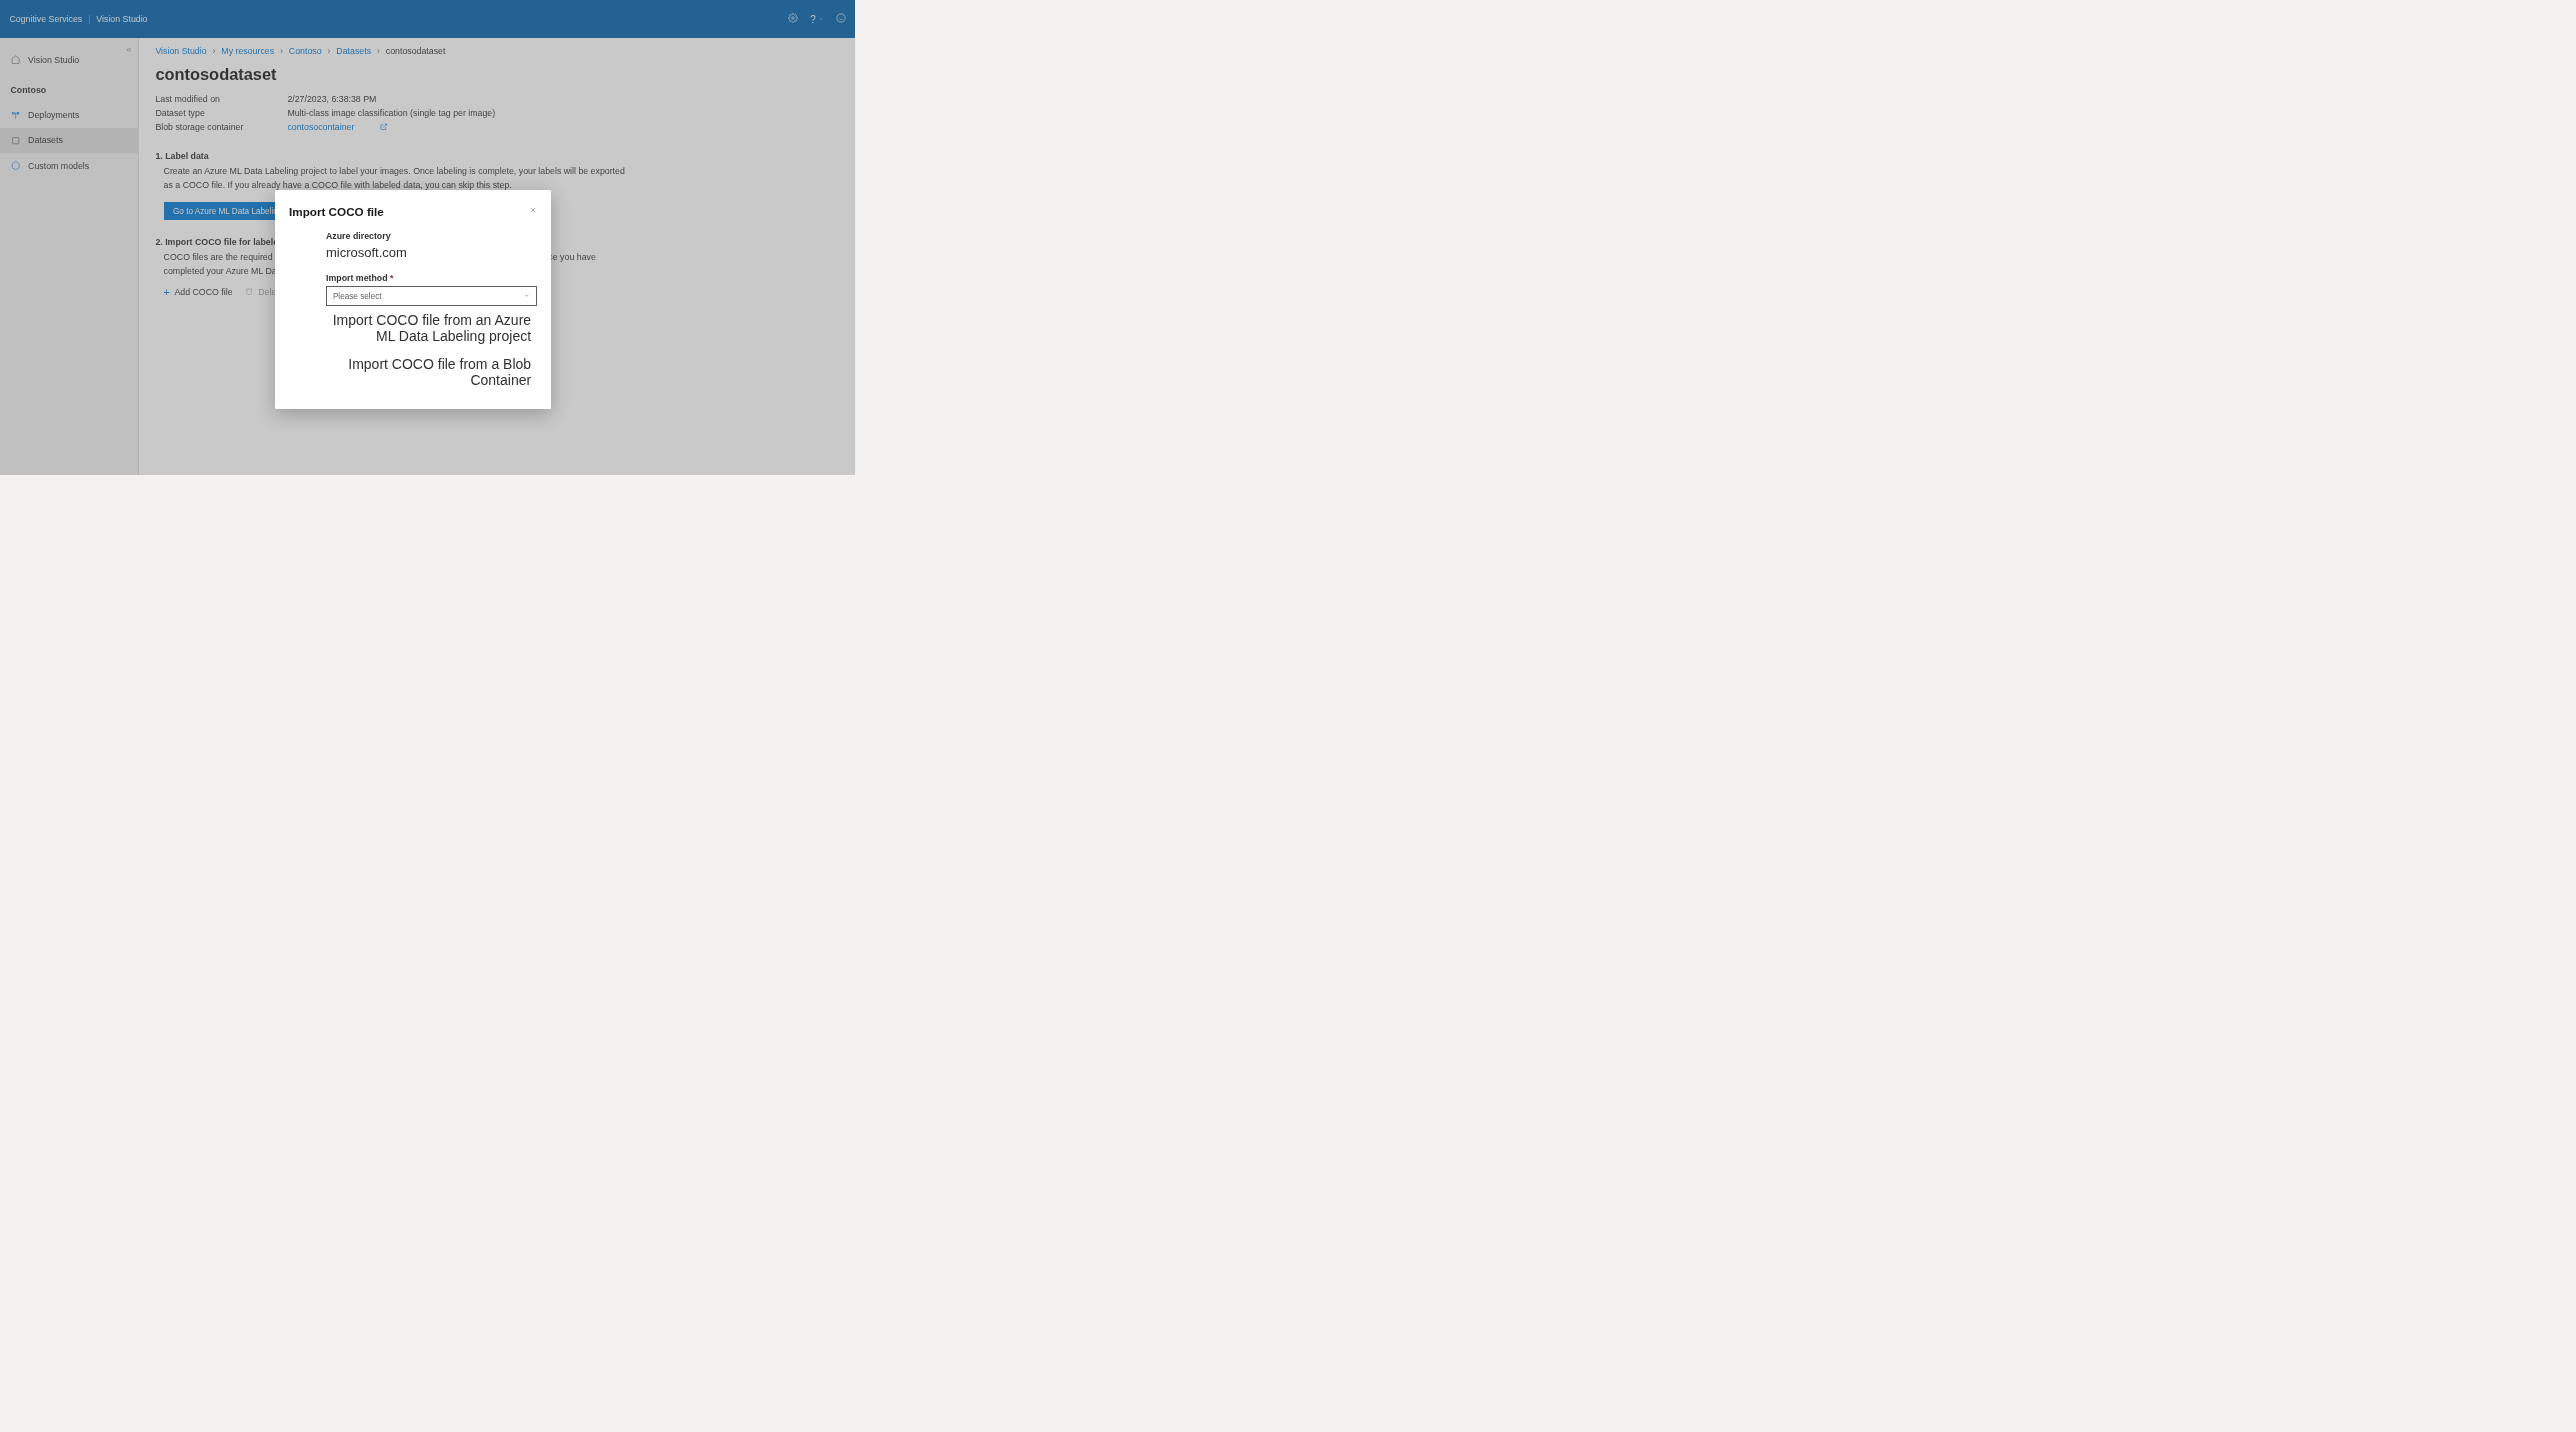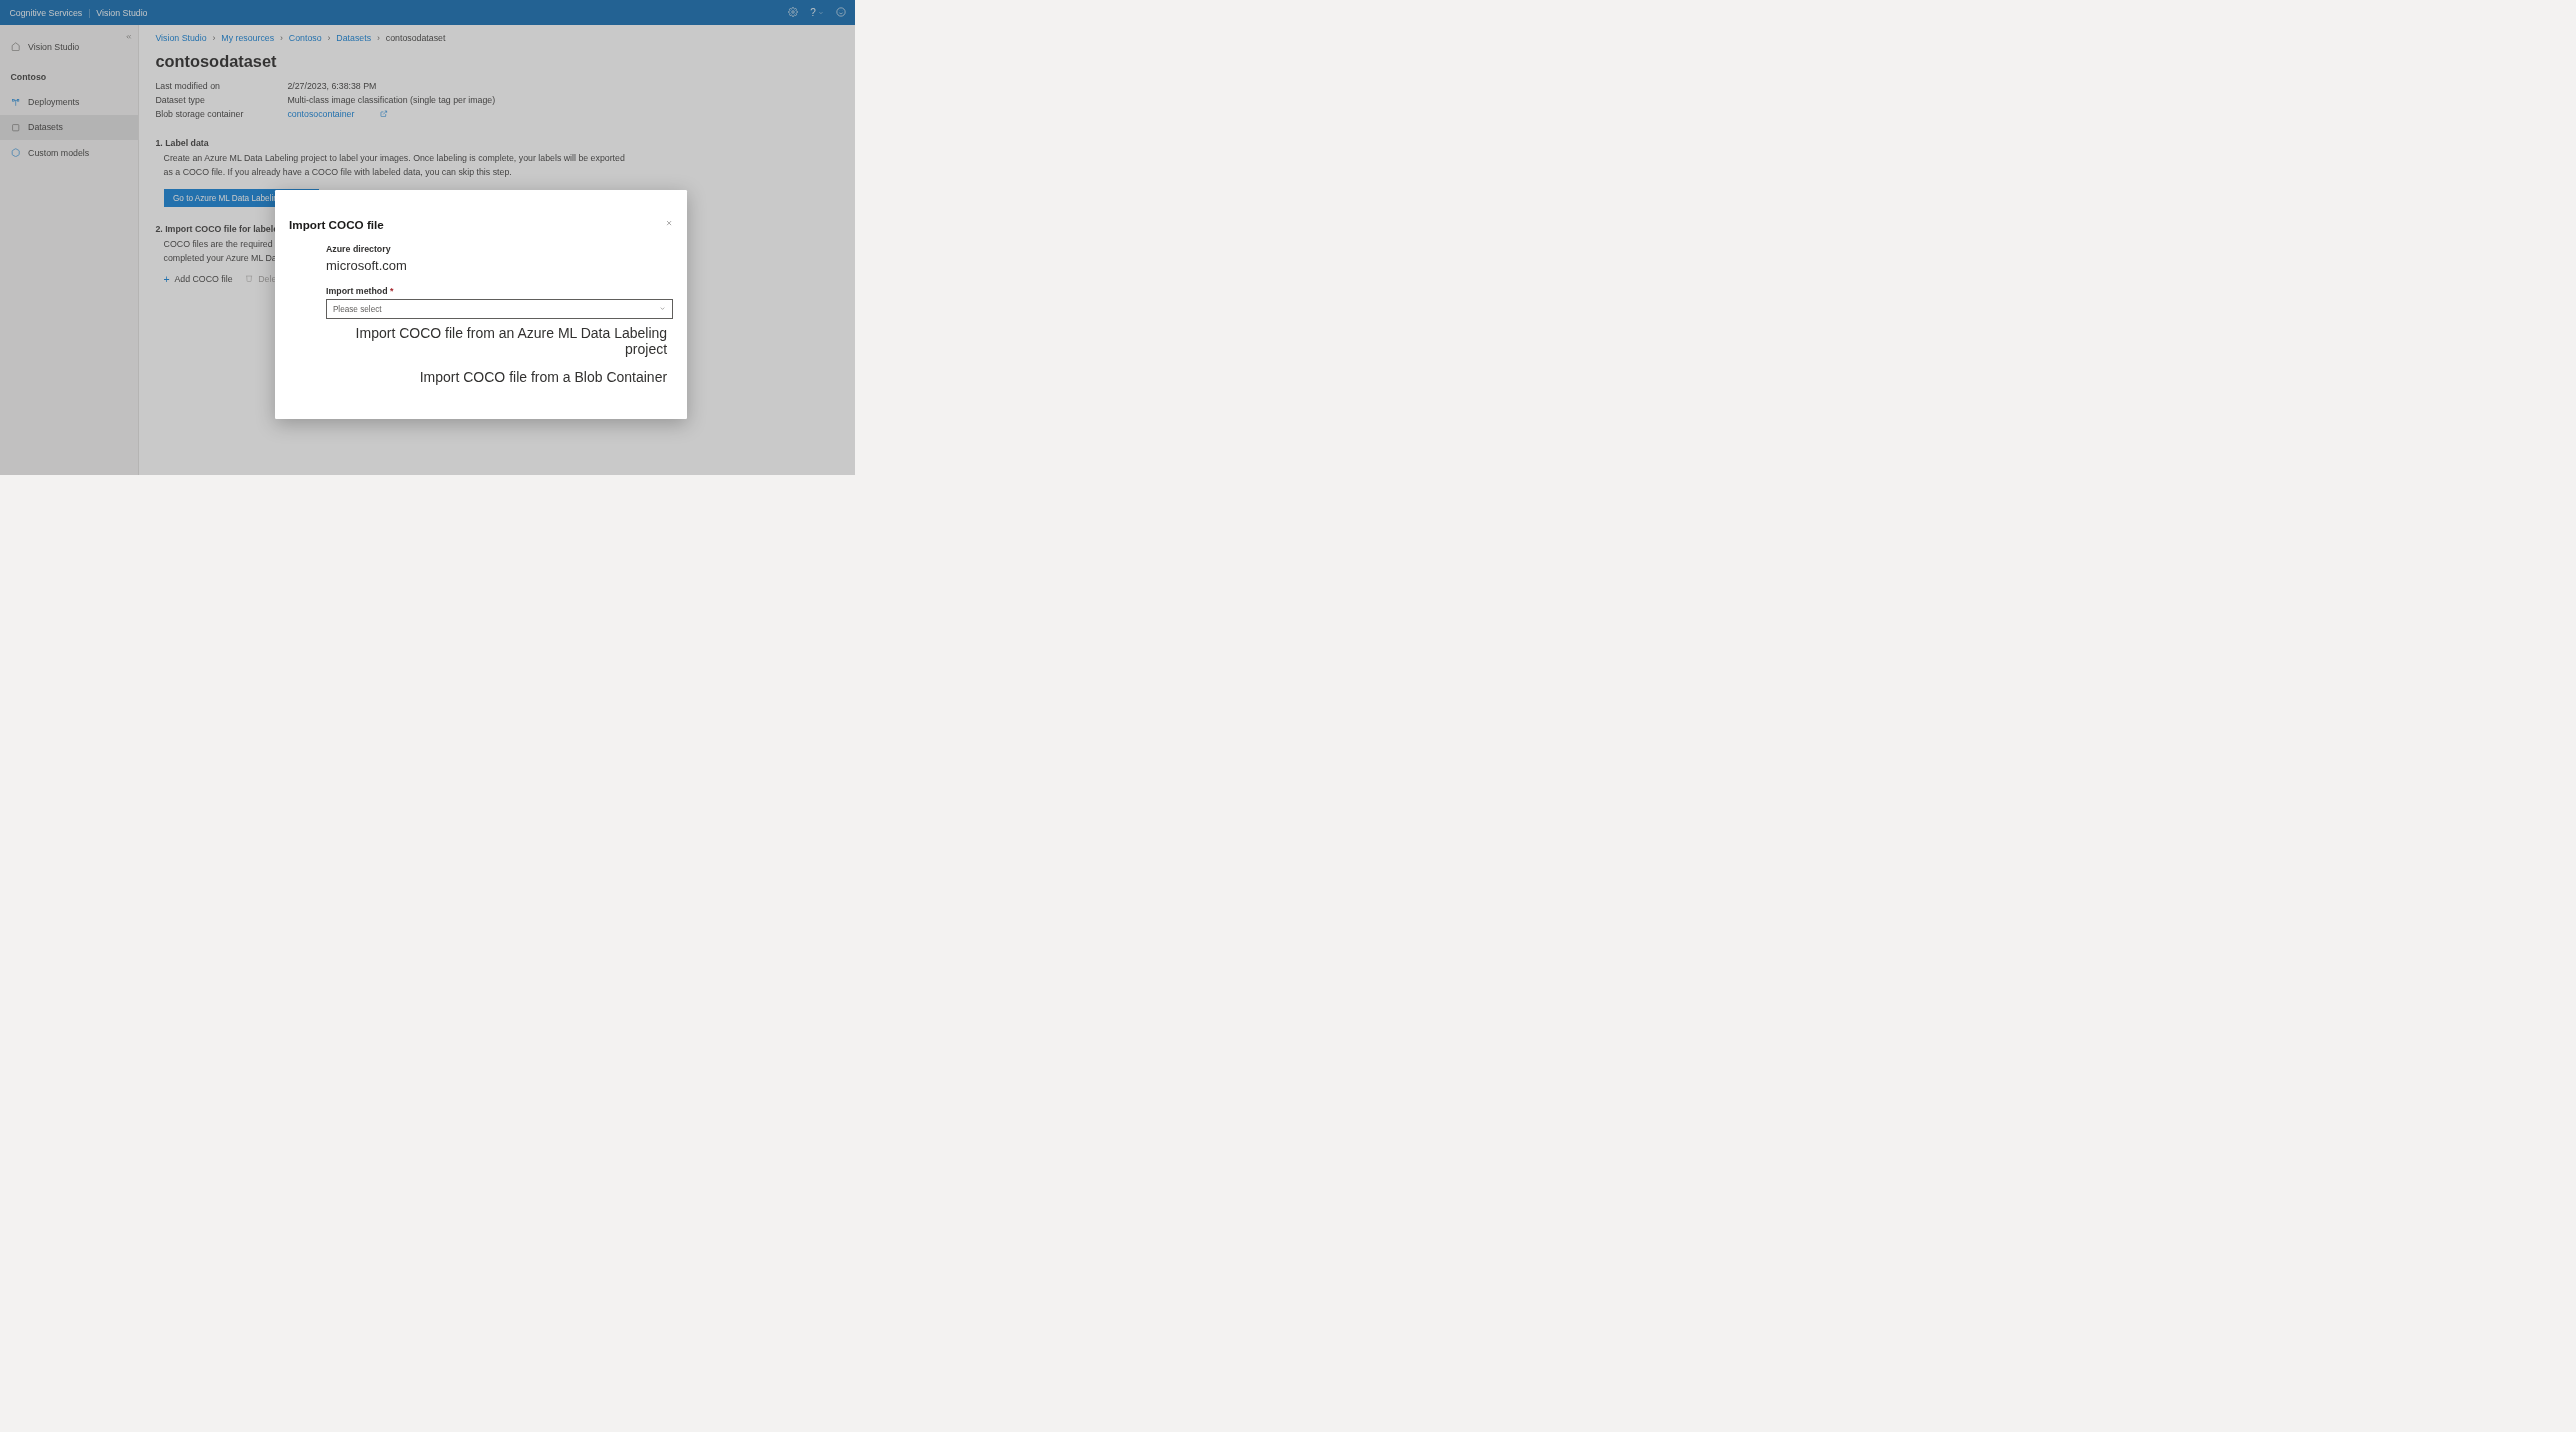--- a/index.html
+++ b/index.html
@@ -1,19 +1,19 @@
 <!DOCTYPE html>
 <html style="font-size:9.4px"><head>
   <meta charset="utf-8">
   <style>
     * { margin: 0; padding: 0; box-sizing: border-box; font-family: "Segoe UI", Arial, sans-serif; }
     body { background: #f3f2f1; overflow: hidden; position: relative; width: 855px; height: 475px; }
 
     
-    .header { background: #0062ad; height: 25px; display: flex; align-items: center; padding: 0 9.4px; justify-content: space-between; }
+    .header { background: #0062ad; height: 38px; display: flex; align-items: center; padding: 0 9.4px; justify-content: space-between; }
     .header-left { display: flex; align-items: center; gap: 5.9px; color: #fff; font-size: 8.8px; opacity: 0.95; }
     .header-right { display: flex; align-items: center; gap: 11.7px; }
     .header-icon { color: #fff; opacity: 0.9; cursor: pointer; }
     .header-divider { color: #fff; opacity: 0.4; }
 
     
     .layout { display: flex; height: calc(100% - 25px); }
     .sidebar { width: 139px; background: #f3f2f1; border-right: 0.6px solid #e1dfdd; position: relative; }
     .collapse-btn { position: absolute; right: 5.9px; top: 8.2px; color: #605e5c; cursor: pointer; font-size: 7px; }
     .sidebar ul { list-style: none; padding-top: 3.5px; }
@@ -49,21 +49,21 @@
     .primary-btn { background: #0078d4; color: #fff; border: none; padding: 4.7px 9.4px; font-size: 8.2px; margin-top: 9.4px; cursor: pointer; }
     .sec-actions { display: flex; align-items: center; gap: 8.2px; margin-top: 5.9px; }
     .sec-actions button { display: flex; align-items: center; gap: 4.7px; background: none; border: none; font-size: 8.8px; color: #323130; cursor: pointer; padding: 2.3px; }
     .plus-icon { color: #0078d4; font-weight: 300; font-size: 10.5px; }
     .del-icon { color: #a19f9d; }
 
     
     .overlay { position: absolute; inset: 0; background: rgba(100,100,100,0.35); }
 
     
-    .modal { position: absolute; left: 275px; top: 190px; width: 412px; background: #fff; border-radius: 1.2px; box-shadow: 0 4.7px 19px rgba(0,0,0,0.25); padding: 28px 14px; }
+    .modal { position: absolute; left: 275px; top: 190px; width: 276px; background: #fff; border-radius: 1.2px; box-shadow: 0 4.7px 19px rgba(0,0,0,0.25); padding: 15px 14px; }
     .modal-header { display: flex; justify-content: space-between; align-items: center; }
     .modal-title { font-size: 11.7px; font-weight: 600; color: #1b1a19; }
     .close-icon { color: #605e5c; cursor: pointer; font-size: 8.2px; }
     .modal-field { margin-top: 13px; margin-left: 37px; }
     .modal-label { font-weight: 600; font-size: 8.8px; color: #323130; }
     .modal-value { font-size: 13px; color: #323130; margin-top: 3.5px; }
     .required { color: #a4262c; }
     .select-box { display: flex; justify-content: space-between; align-items: center; border: 0.6px solid #605e5c; padding: 3.5px 5.9px; margin-top: 3.5px; font-size: 8.2px; color: #605e5c; cursor: pointer; height: 20px; }
     .select-options { border-left: none; border-right: none; border-top: none; }
     .select-option { padding: 5.9px 5.9px; font-size: 14px; color: #323130; cursor: pointer; text-align: right; }

